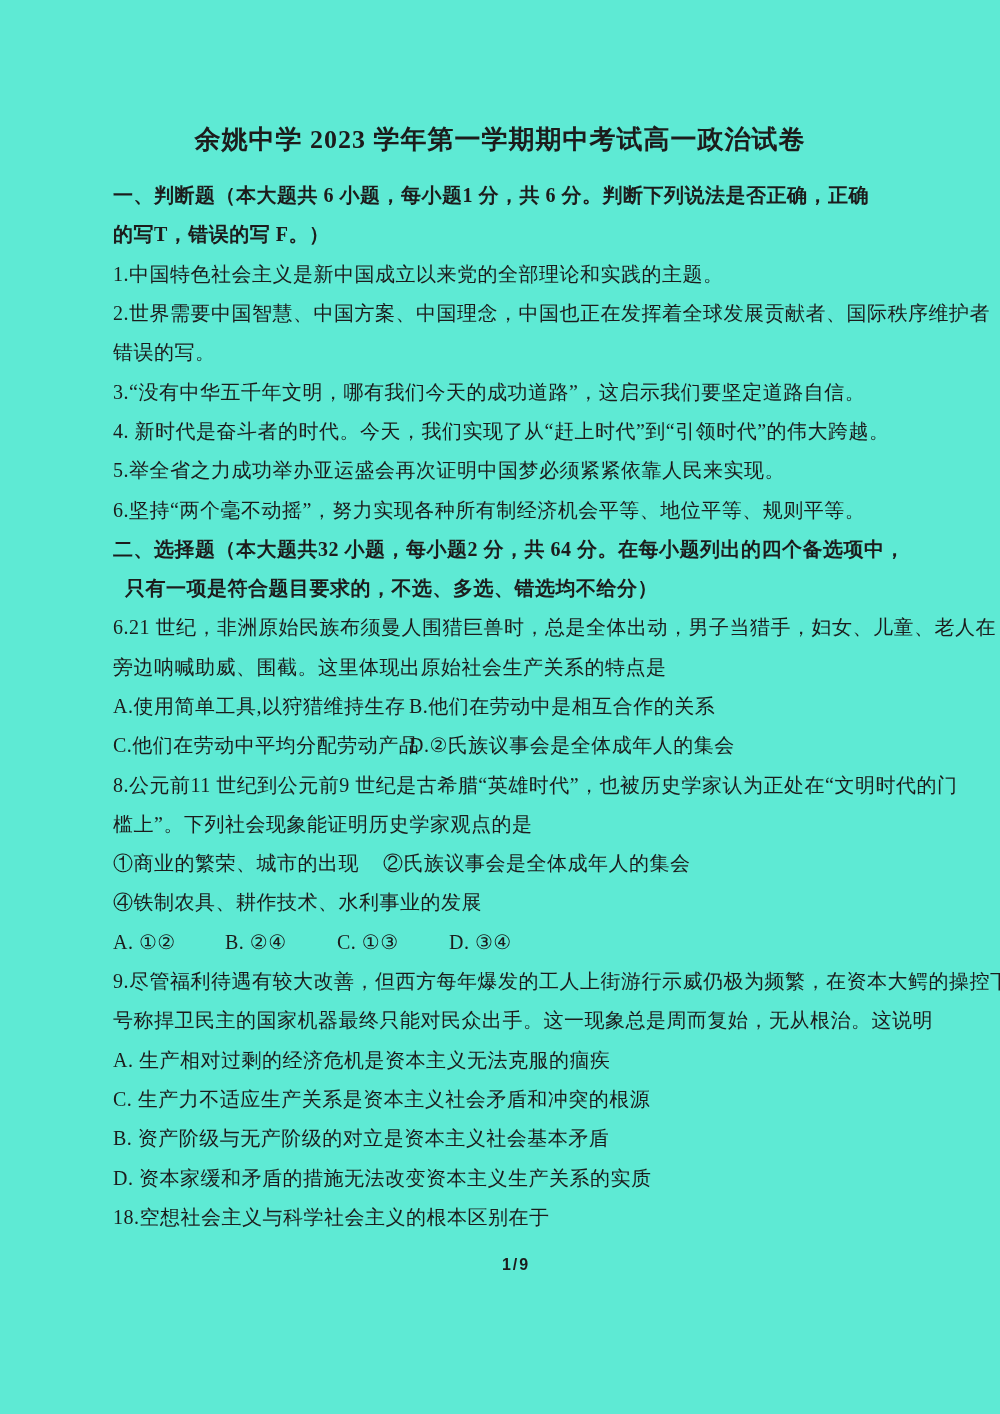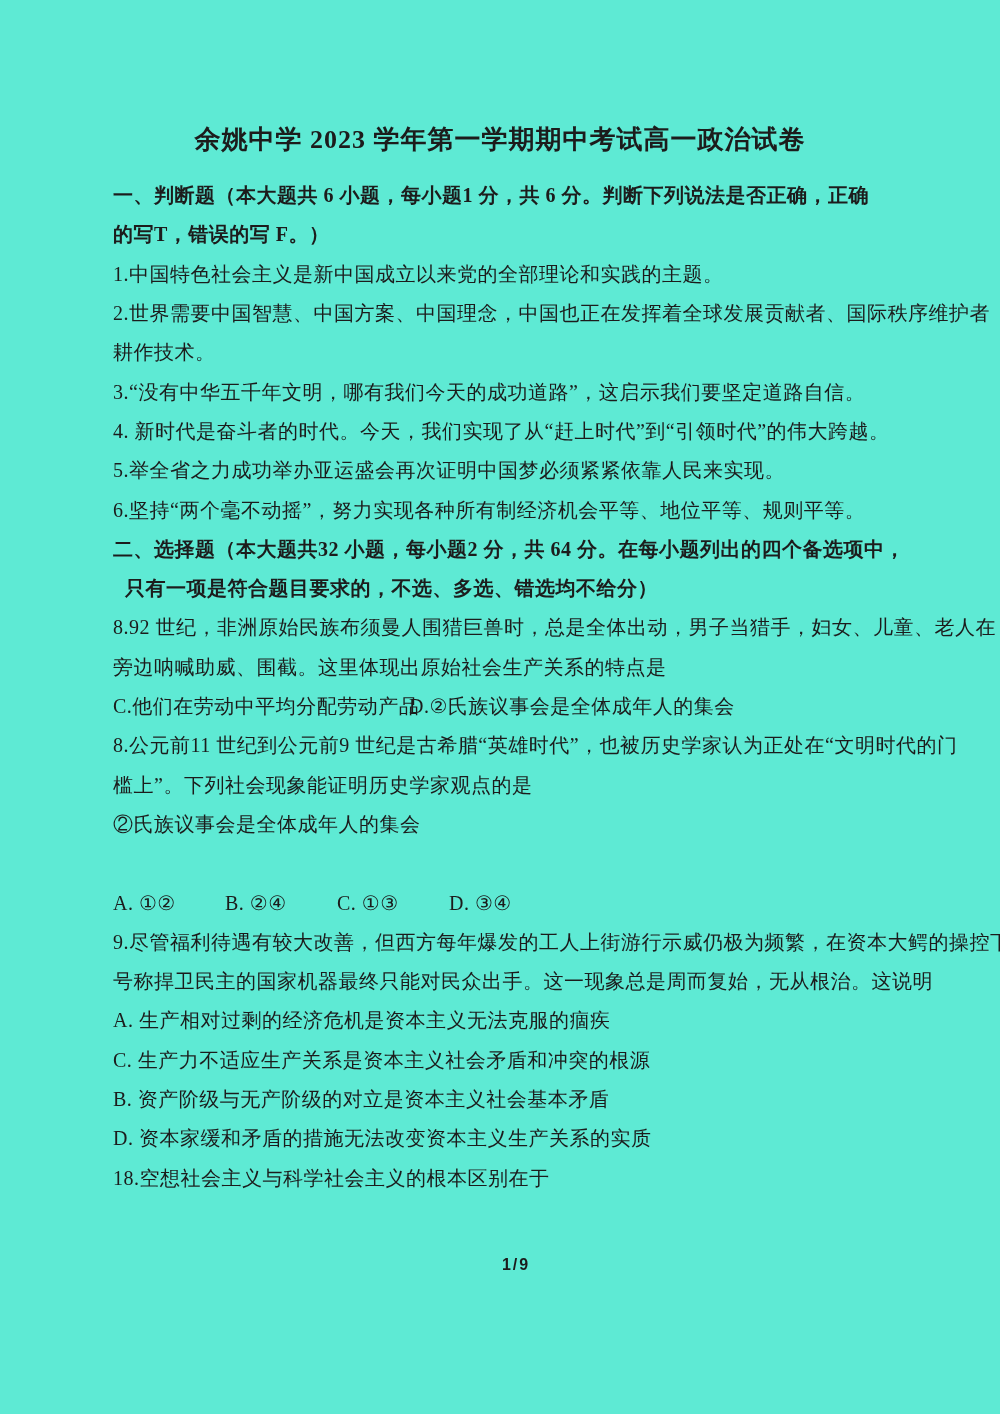--- a/index.html
+++ b/index.html
@@ -61,42 +61,48 @@
 
   <h1 class="title">余姚中学 2023 学年第一学期期中考试高一政治试卷</h1>
 
   <div class="content">
 
     <div class="line bold">一、判断题（本大题共 6 小题，每小题1 分，共 6 分。判断下列说法是否正确，正确</div>
     <div class="line bold">的写T，错误的写 F。）</div>
 
     <div class="line">1.中国特色社会主义是新中国成立以来党的全部理论和实践的主题。</div>
     <div class="line">2.世界需要中国智慧、中国方案、中国理念，中国也正在发挥着全球发展贡献者、国际秩序维护者</div>
-    <div class="line">耕作技术。</div>
+    <div class="line">错误的写。</div>
     <div class="line">3.“没有中华五千年文明，哪有我们今天的成功道路”，这启示我们要坚定道路自信。</div>
     <div class="line">4. 新时代是奋斗者的时代。今天，我们实现了从“赶上时代”到“引领时代”的伟大跨越。</div>
     <div class="line">5.举全省之力成功举办亚运盛会再次证明中国梦必须紧紧依靠人民来实现。</div>
     <div class="line">6.坚持“两个毫不动摇”，努力实现各种所有制经济机会平等、地位平等、规则平等。</div>
 
     <div class="line bold">二、选择题（本大题共32 小题，每小题2 分，共 64 分。在每小题列出的四个备选项中，</div>
     <div class="line bold indent">只有一项是符合题目要求的，不选、多选、错选均不给分）</div>
 
-    <div class="line">8.92 世纪，非洲原始民族布须曼人围猎巨兽时，总是全体出动，男子当猎手，妇女、儿童、老人在</div>
+    <div class="line">6.21 世纪，非洲原始民族布须曼人围猎巨兽时，总是全体出动，男子当猎手，妇女、儿童、老人在</div>
     <div class="line">旁边呐喊助威、围截。这里体现出原始社会生产关系的特点是</div>
+    <div class="line">
+      <span class="col w-q7">A.使用简单工具,以狩猎维持生存</span>
+      <span class="col">B.他们在劳动中是相互合作的关系</span>
+    </div>
     <div class="line">
       <span class="col w-q7">C.他们在劳动中平均分配劳动产品</span>
       <span class="col">D.②氏族议事会是全体成年人的集会</span>
     </div>
 
     <div class="line">8.公元前11 世纪到公元前9 世纪是古希腊“英雄时代”，也被历史学家认为正处在“文明时代的门</div>
     <div class="line">槛上”。下列社会现象能证明历史学家观点的是</div>
     <div class="line">
+      <span class="col w-q8a">①商业的繁荣、城市的出现</span>
       <span class="col">②氏族议事会是全体成年人的集会</span>
     </div>
     <div class="line">
+      <span class="col">④铁制农具、耕作技术、水利事业的发展</span>
     </div>
     <div class="line">
       <span class="col w-abc">A. ①②</span>
       <span class="col w-abc">B. ②④</span>
       <span class="col w-abc">C. ①③</span>
       <span class="col">D. ③④</span>
     </div>
 
     <div class="line">9.尽管福利待遇有较大改善，但西方每年爆发的工人上街游行示威仍极为频繁，在资本大鳄的操控下，</div>
     <div class="line">号称捍卫民主的国家机器最终只能对民众出手。这一现象总是周而复始，无从根治。这说明</div>

